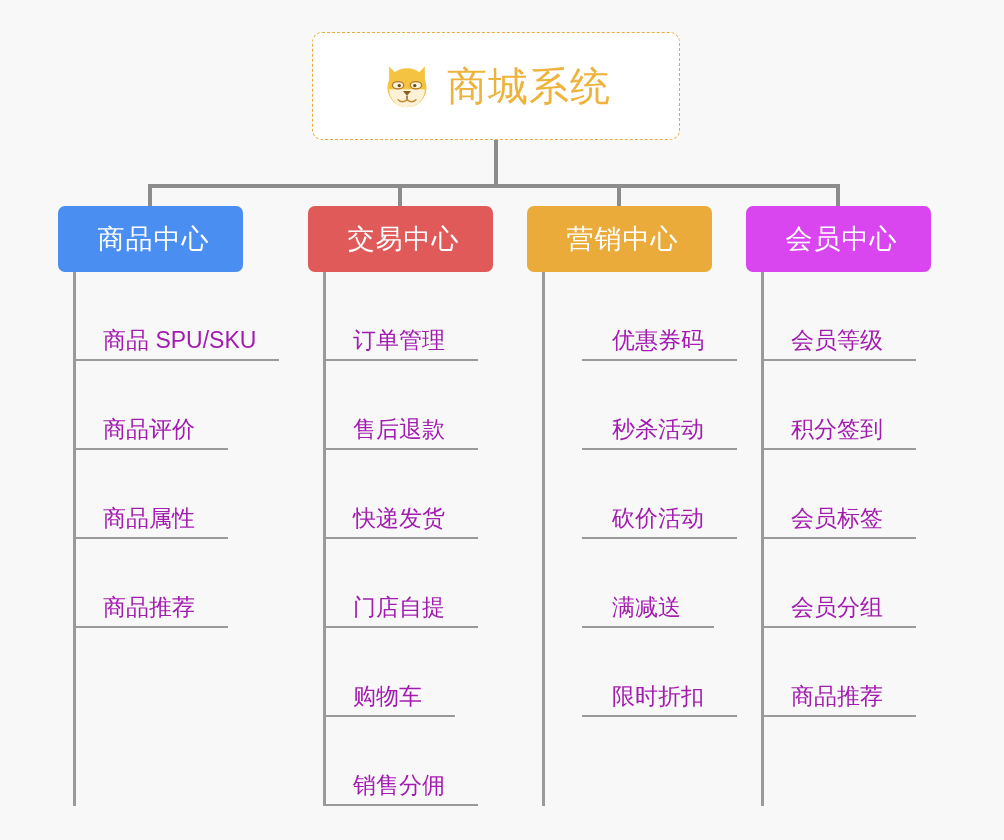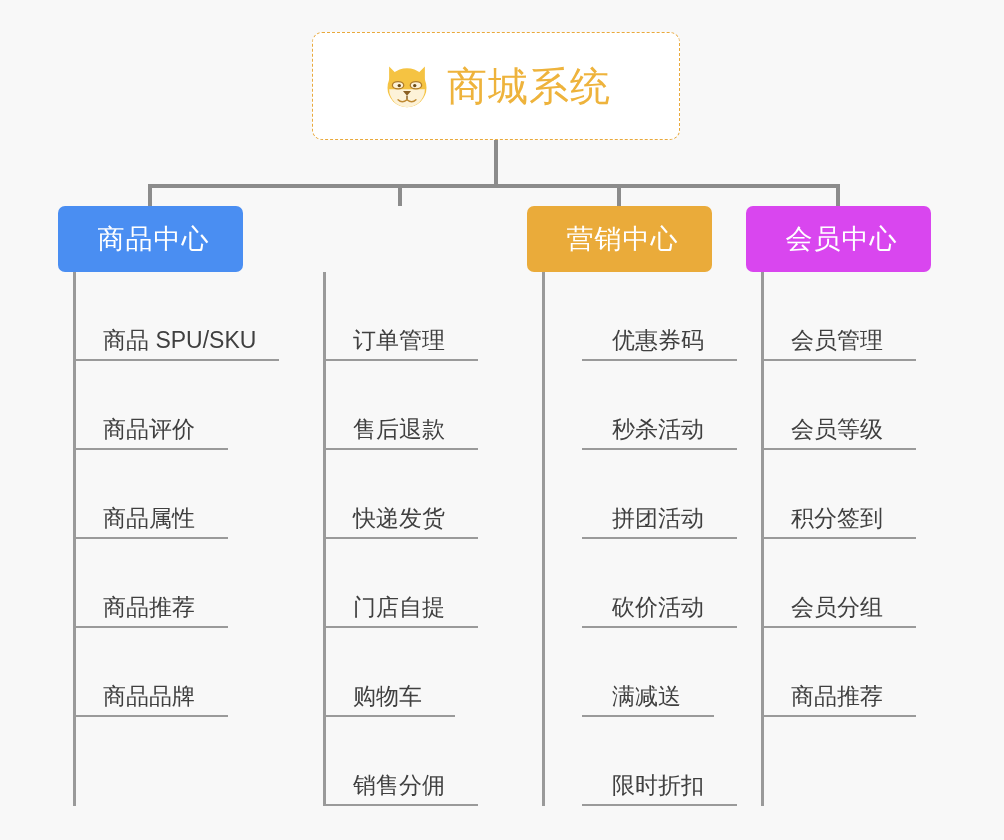--- a/index.html
+++ b/index.html
@@ -98,21 +98,21 @@
   }
   .leaf-underline {
     position: absolute;
     left: 0;
     bottom: 0;
     height: 2px;
     background: #9a9a9a;
   }
   .leaf-label {
     font-size: 23px;
-    color: #404040;
+    color: #a21caf;
     line-height: 1;
     padding-bottom: 9px;
     white-space: nowrap;
   }
 </style>
 </head>
 <body>
 
 <div id="mindmap">
 
@@ -141,20 +141,23 @@
   <div class="line stem-h" style="left:150px; top:184px; width:690px;"></div>
 
   <div class="line stem-v" style="left:148px; top:184px; height:22px;"></div>
   <div class="line stem-v" style="left:398px; top:184px; height:22px;"></div>
   <div class="line stem-v" style="left:617px; top:184px; height:22px;"></div>
   <div class="line stem-v" style="left:836px; top:184px; height:22px;"></div>
 
   <div class="category" style="left:58px;  top:206px; width:185px; background:#4a8ef2;">
     <span class="category-label">商品中心</span>
   </div>
+  <div class="category" style="left:308px; top:206px; width:185px; background:#e05a5a;">
+    <span class="category-label">交易中心</span>
+  </div>
   <div class="category" style="left:527px; top:206px; width:185px; background:#eaab3a;">
     <span class="category-label">营销中心</span>
   </div>
   <div class="category" style="left:746px; top:206px; width:185px; background:#d946ef;">
     <span class="category-label">会员中心</span>
   </div>
 
   <div class="leaf-column" style="left:73px;">
     <div class="trunk" style="height:534px;"></div>
     <div class="leaf">
@@ -166,24 +169,20 @@
       <span class="leaf-underline" style="width:155px;"></span>
     </div>
     <div class="leaf">
       <span class="leaf-label">商品属性</span>
       <span class="leaf-underline" style="width:155px;"></span>
     </div>
     <div class="leaf">
       <span class="leaf-label">商品推荐</span>
       <span class="leaf-underline" style="width:155px;"></span>
     </div>
-    <div class="leaf">
-      <span class="leaf-label">商品品牌</span>
-      <span class="leaf-underline" style="width:155px;"></span>
-    </div>
   </div>
 
   <div class="leaf-column" style="left:323px;">
     <div class="trunk" style="height:534px;"></div>
     <div class="leaf">
       <span class="leaf-label">订单管理</span>
       <span class="leaf-underline" style="width:155px;"></span>
     </div>
     <div class="leaf">
       <span class="leaf-label">售后退款</span>
@@ -211,52 +210,48 @@
     <div class="trunk" style="height:534px;"></div>
     <div class="leaf">
       <span class="leaf-label">优惠券码</span>
       <span class="leaf-underline" style="width:155px;"></span>
     </div>
     <div class="leaf">
       <span class="leaf-label">秒杀活动</span>
       <span class="leaf-underline" style="width:155px;"></span>
     </div>
     <div class="leaf">
-      <span class="leaf-label">拼团活动</span>
-      <span class="leaf-underline" style="width:155px;"></span>
-    </div>
-    <div class="leaf">
       <span class="leaf-label">砍价活动</span>
       <span class="leaf-underline" style="width:155px;"></span>
     </div>
     <div class="leaf">
       <span class="leaf-label">满减送</span>
       <span class="leaf-underline" style="width:132px;"></span>
     </div>
     <div class="leaf">
       <span class="leaf-label">限时折扣</span>
       <span class="leaf-underline" style="width:155px;"></span>
     </div>
   </div>
 
   <div class="leaf-column" style="left:761px;">
     <div class="trunk" style="height:534px;"></div>
     <div class="leaf">
-      <span class="leaf-label">会员管理</span>
-      <span class="leaf-underline" style="width:155px;"></span>
-    </div>
-    <div class="leaf">
       <span class="leaf-label">会员等级</span>
       <span class="leaf-underline" style="width:155px;"></span>
     </div>
     <div class="leaf">
       <span class="leaf-label">积分签到</span>
       <span class="leaf-underline" style="width:155px;"></span>
     </div>
     <div class="leaf">
+      <span class="leaf-label">会员标签</span>
+      <span class="leaf-underline" style="width:155px;"></span>
+    </div>
+    <div class="leaf">
       <span class="leaf-label">会员分组</span>
       <span class="leaf-underline" style="width:155px;"></span>
     </div>
     <div class="leaf">
       <span class="leaf-label">商品推荐</span>
       <span class="leaf-underline" style="width:155px;"></span>
     </div>
   </div>
 
 </div>

